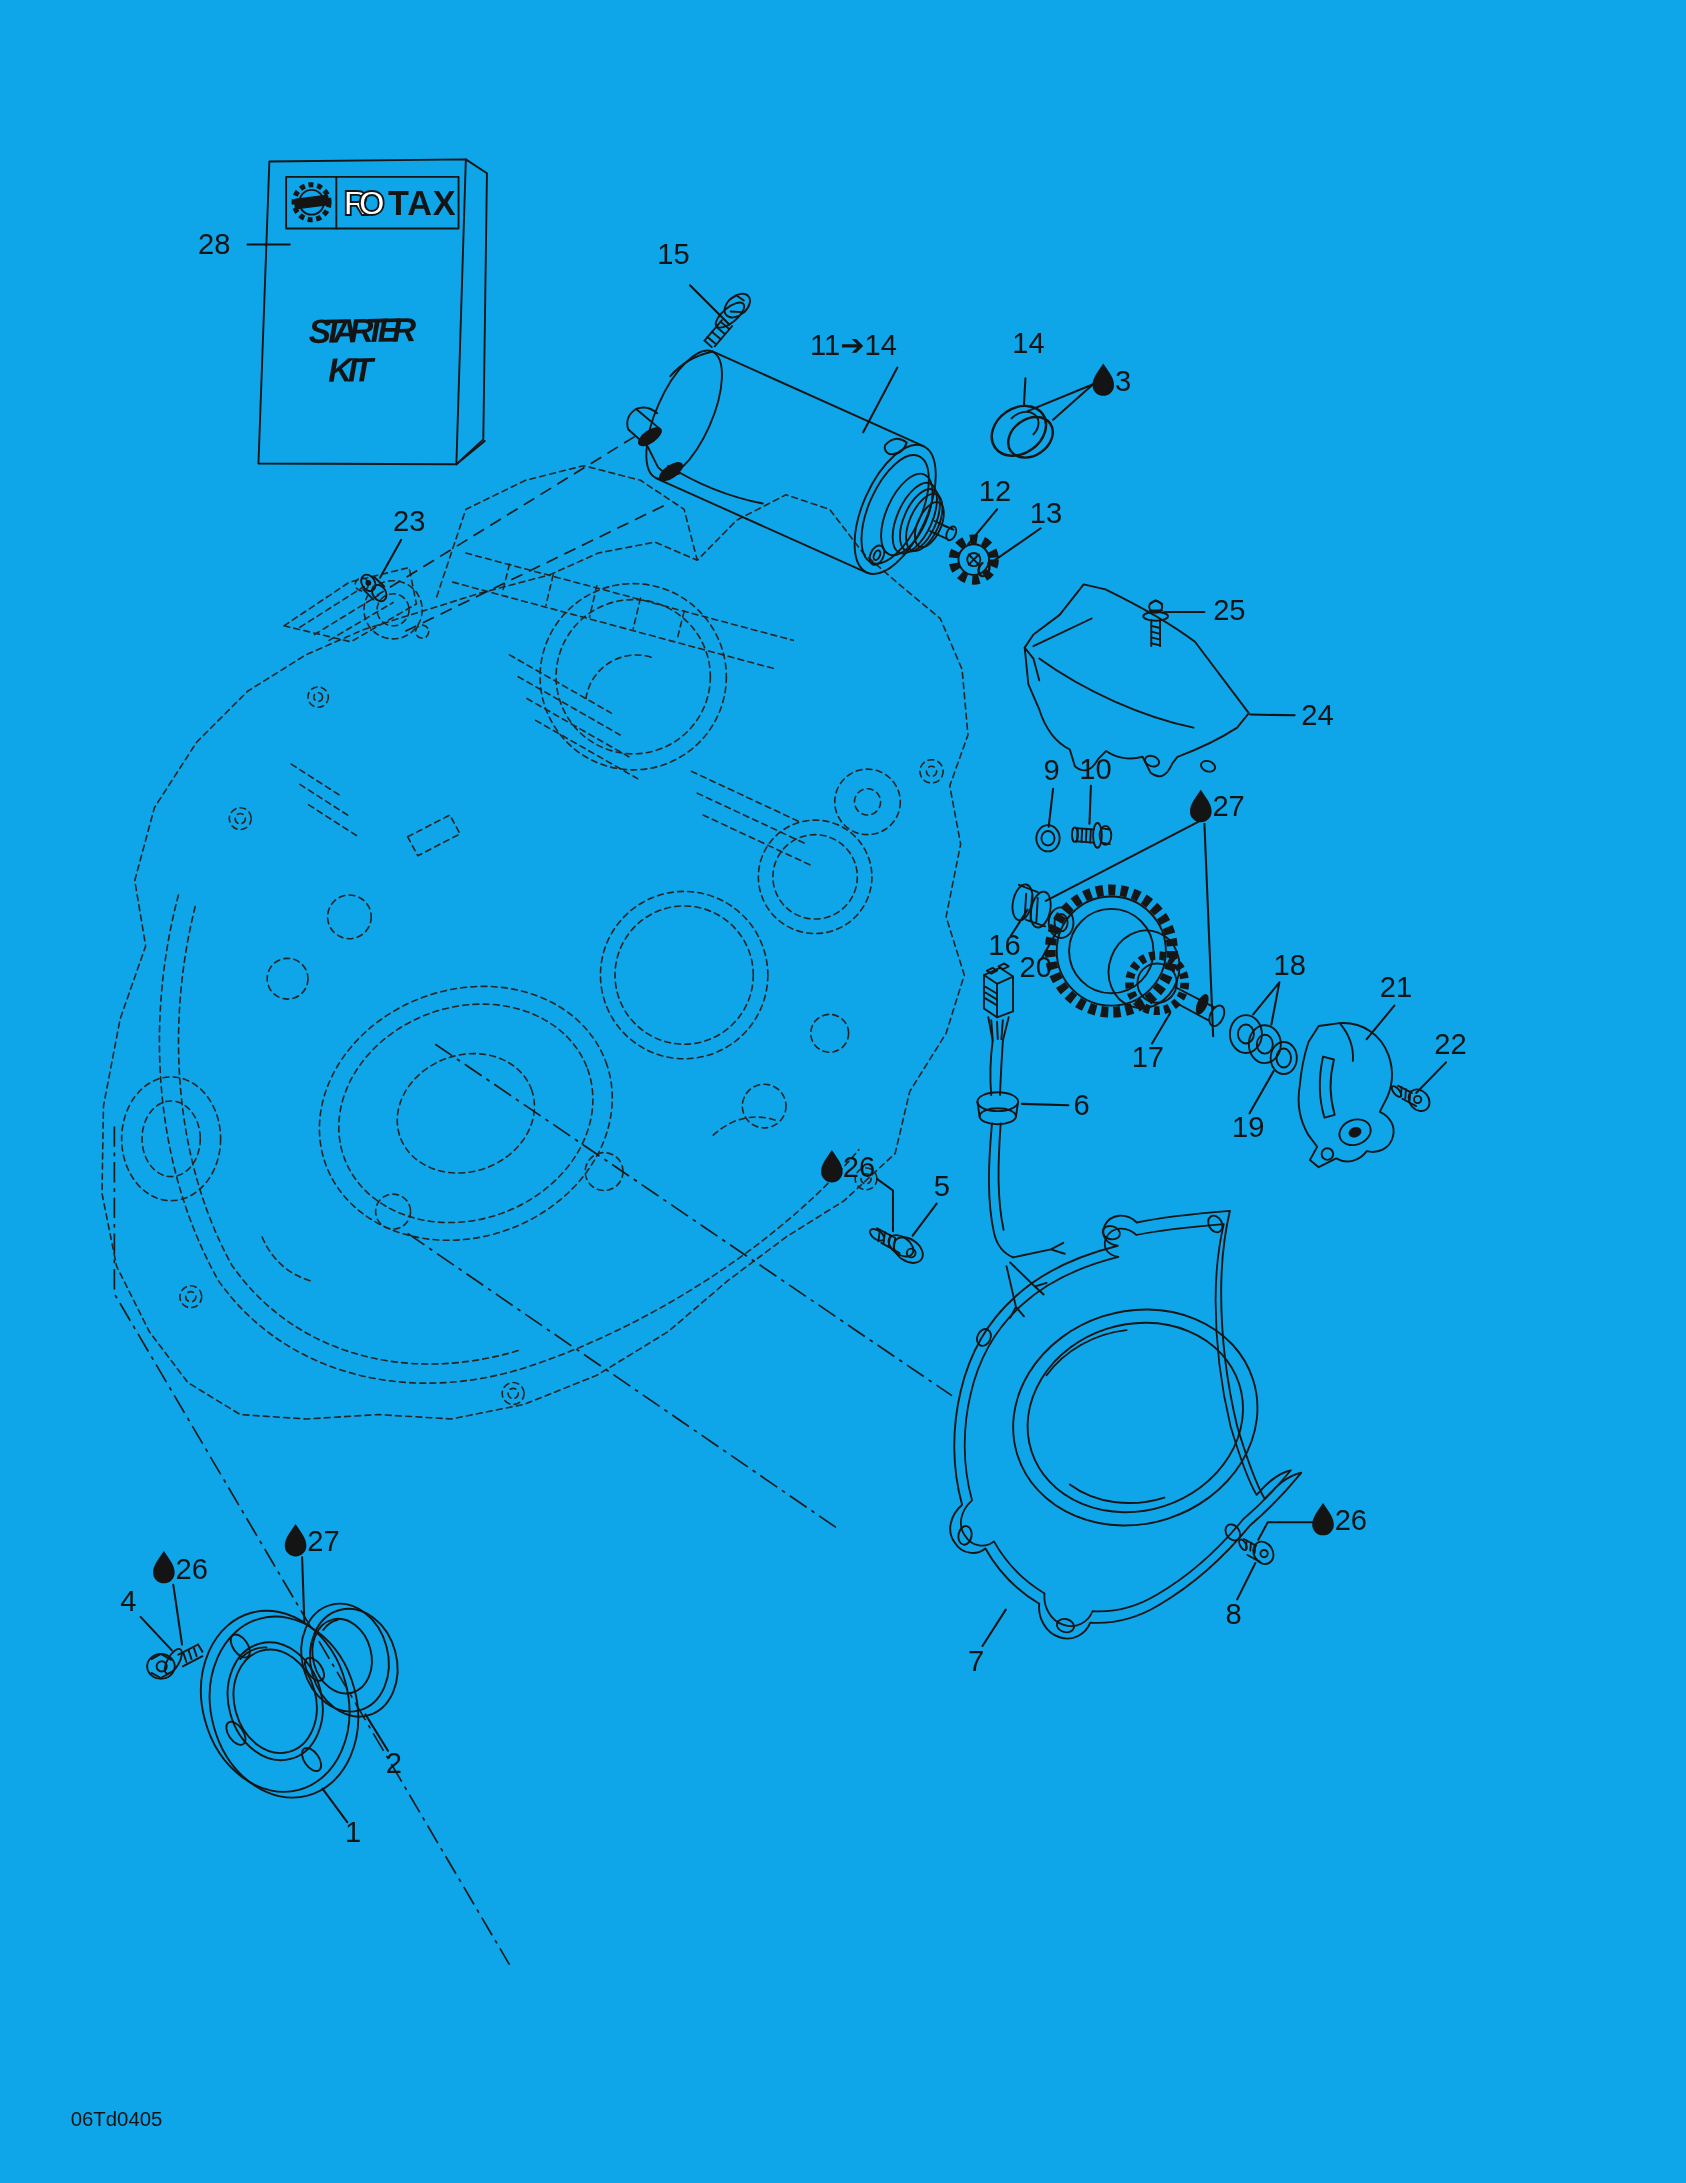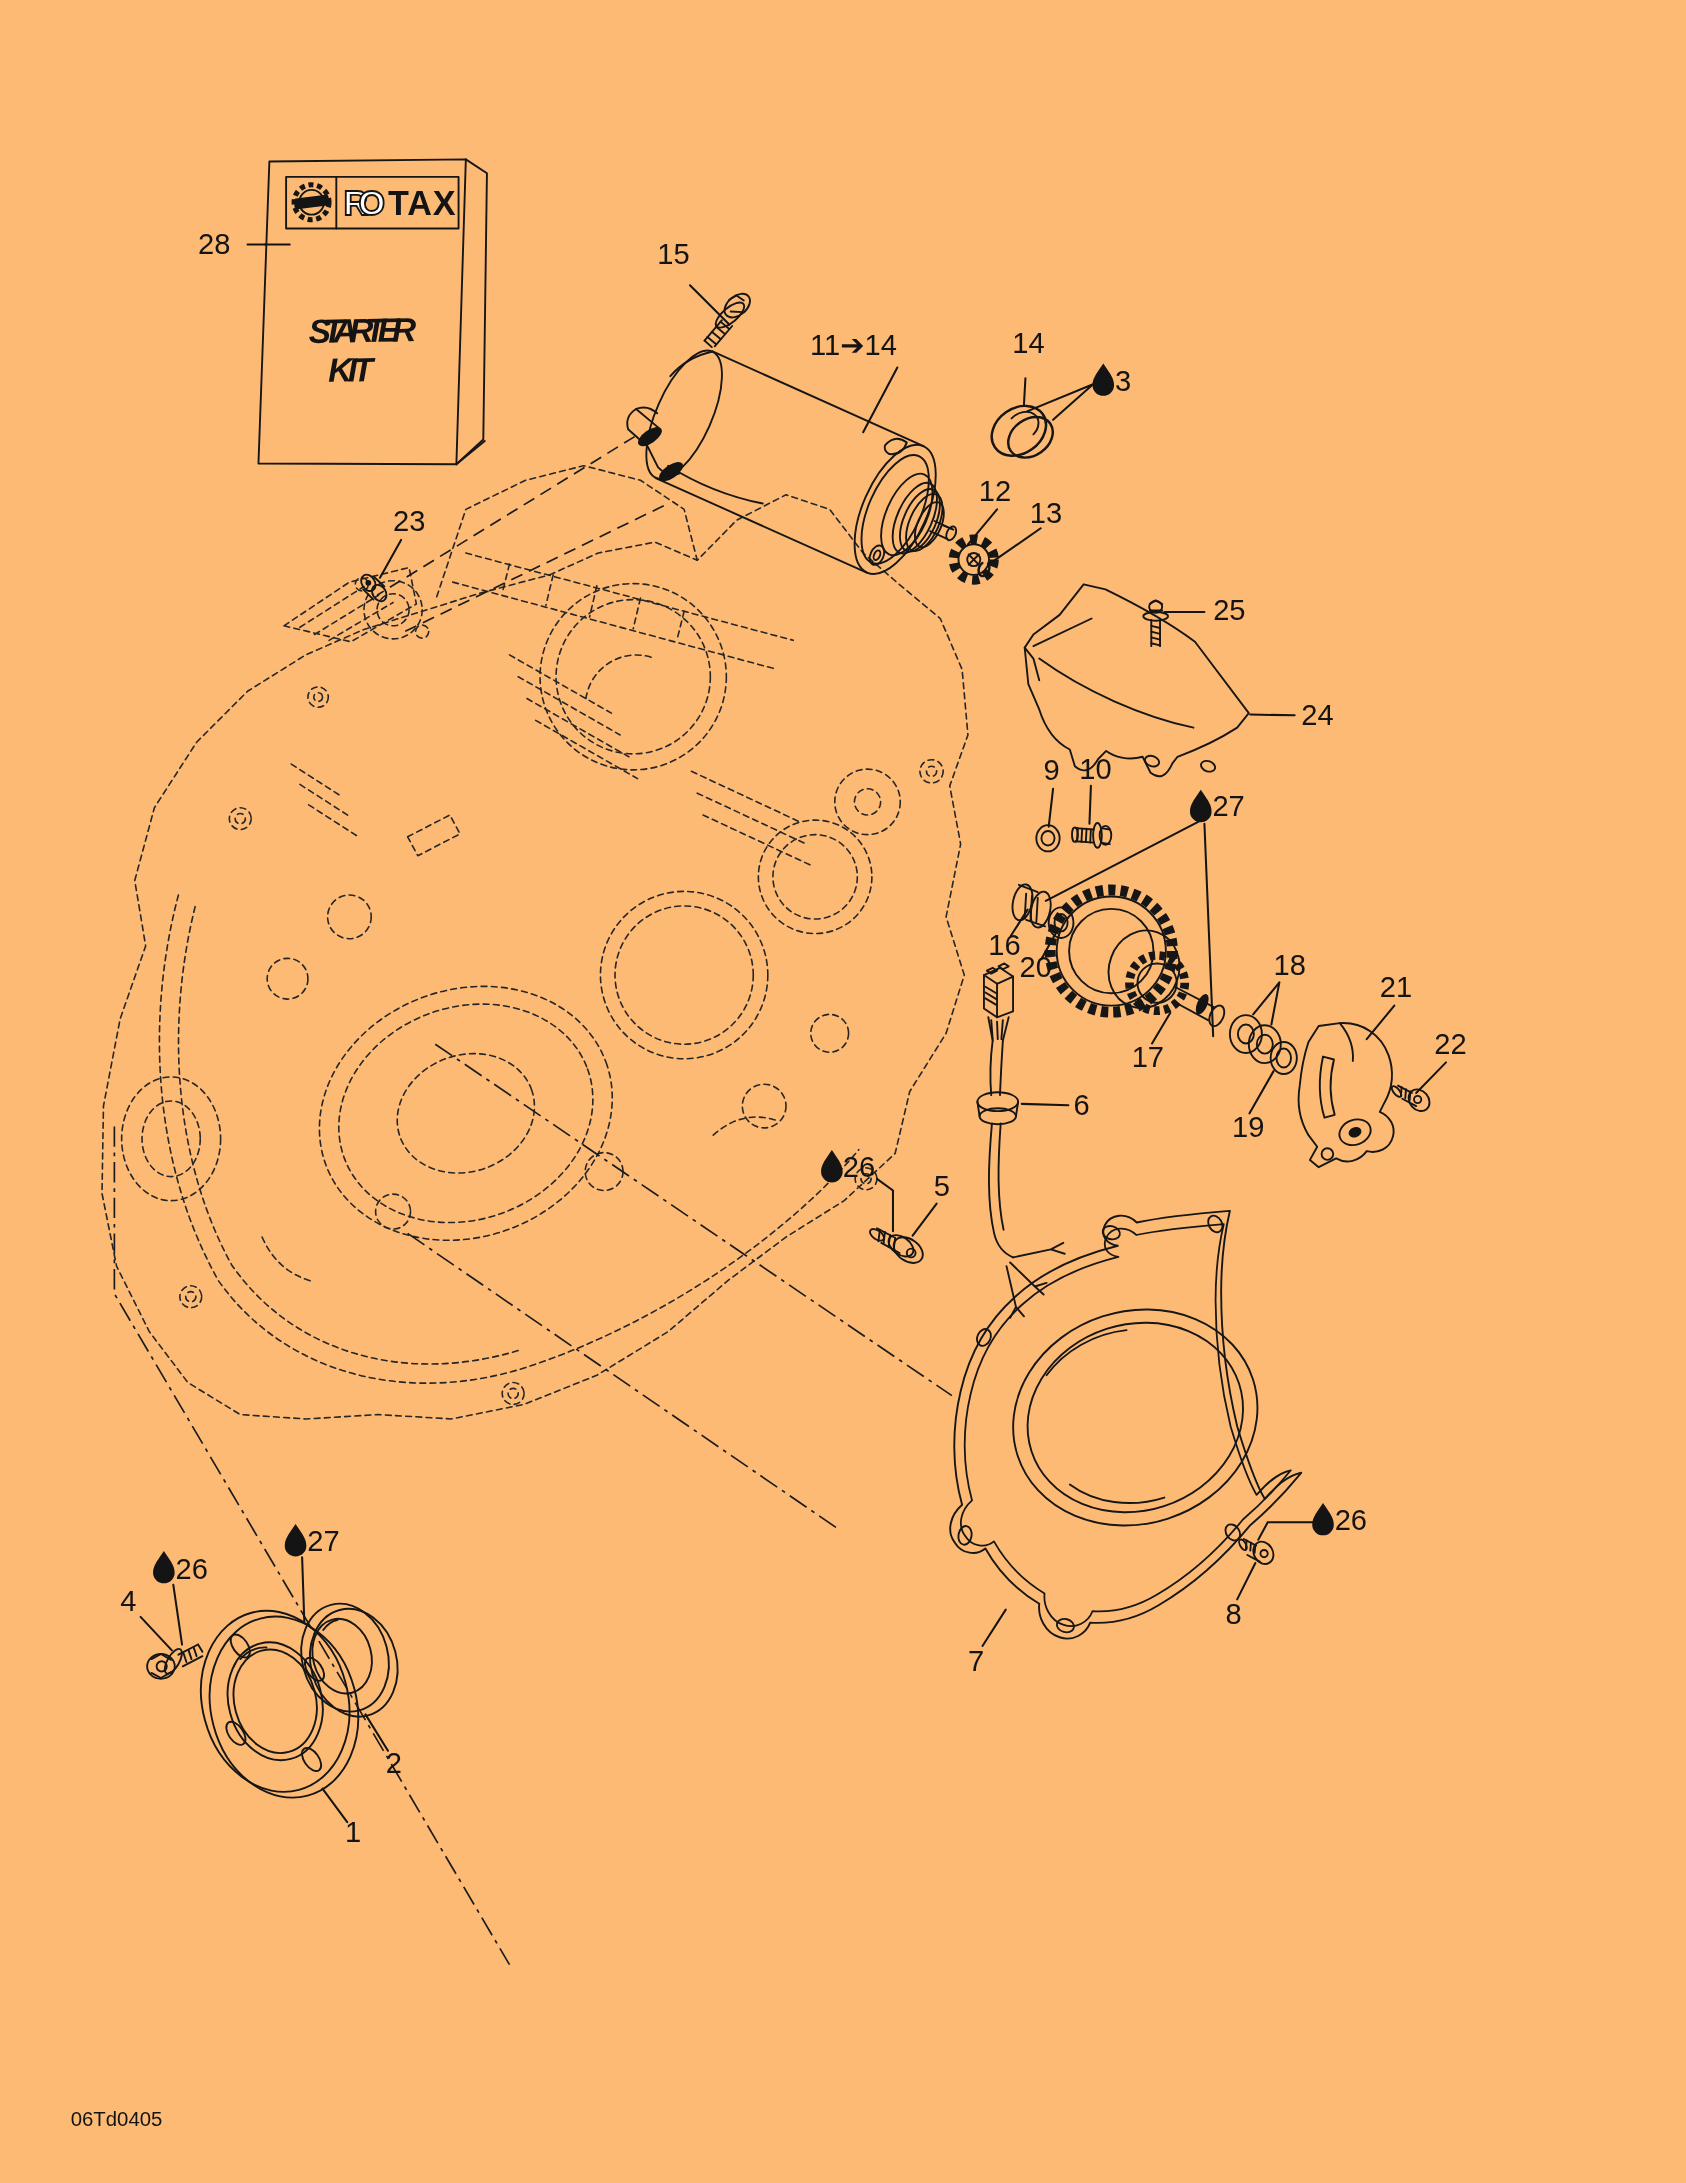--- a/index.html
+++ b/index.html
@@ -1,16 +1,16 @@
 <!DOCTYPE html>
 <html style="font-size:11.6px"><head>
 <meta charset="utf-8">
 <style>
   html,body{margin:0;padding:0;background:#fff;}
-  .canvas{position:relative;width:1687px;height:2183px;background:#fdba74;}
+  .canvas{position:relative;width:1687px;height:2183px;background:#0ea5e9;}
   svg{position:absolute;left:0;top:0;}
   .callout{font:400 40px "Liberation Sans", sans-serif;fill:#141414;}
   .code{font:400 28px "Liberation Sans", sans-serif;fill:#141414;}
   .brand{font:700 47px "Liberation Sans", sans-serif;letter-spacing:1px;}
   .brand-outline{fill:#ffffff;stroke:#141414;stroke-width:2.5px;}
   .brand-solid{fill:#141414;}
   .kit-title{font:italic 700 46px "Liberation Sans", sans-serif;fill:#141414;}
   .ln{stroke:#161616;fill:none;stroke-width:2.6;stroke-linecap:round;stroke-linejoin:round;}
   .ln-thick{stroke:#161616;fill:none;stroke-width:3.4;stroke-linecap:round;}
   .ghost{stroke:#262626;fill:none;stroke-width:2.2;stroke-dasharray:8 6;stroke-linecap:round;stroke-linejoin:round;}

